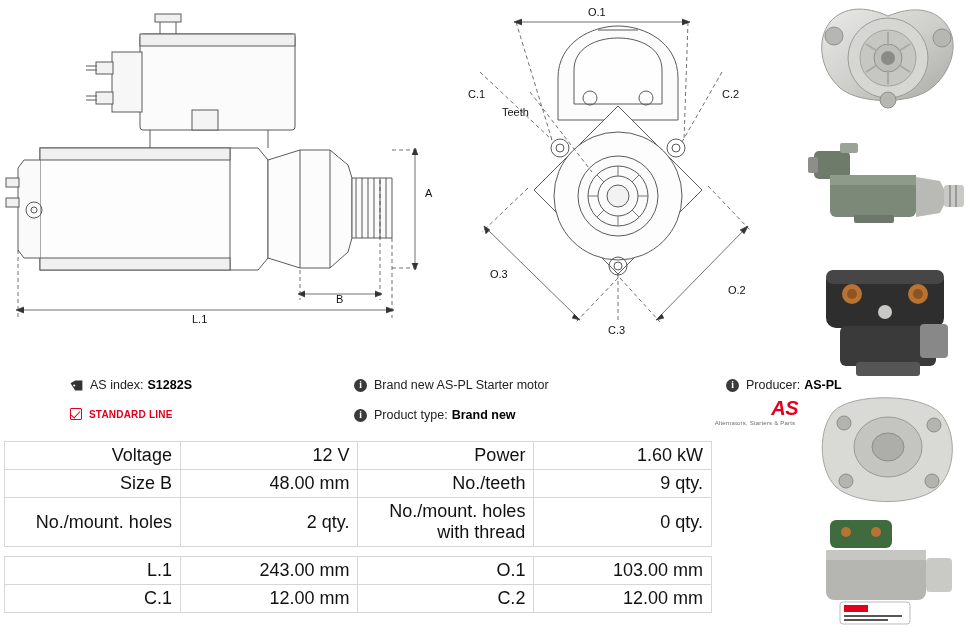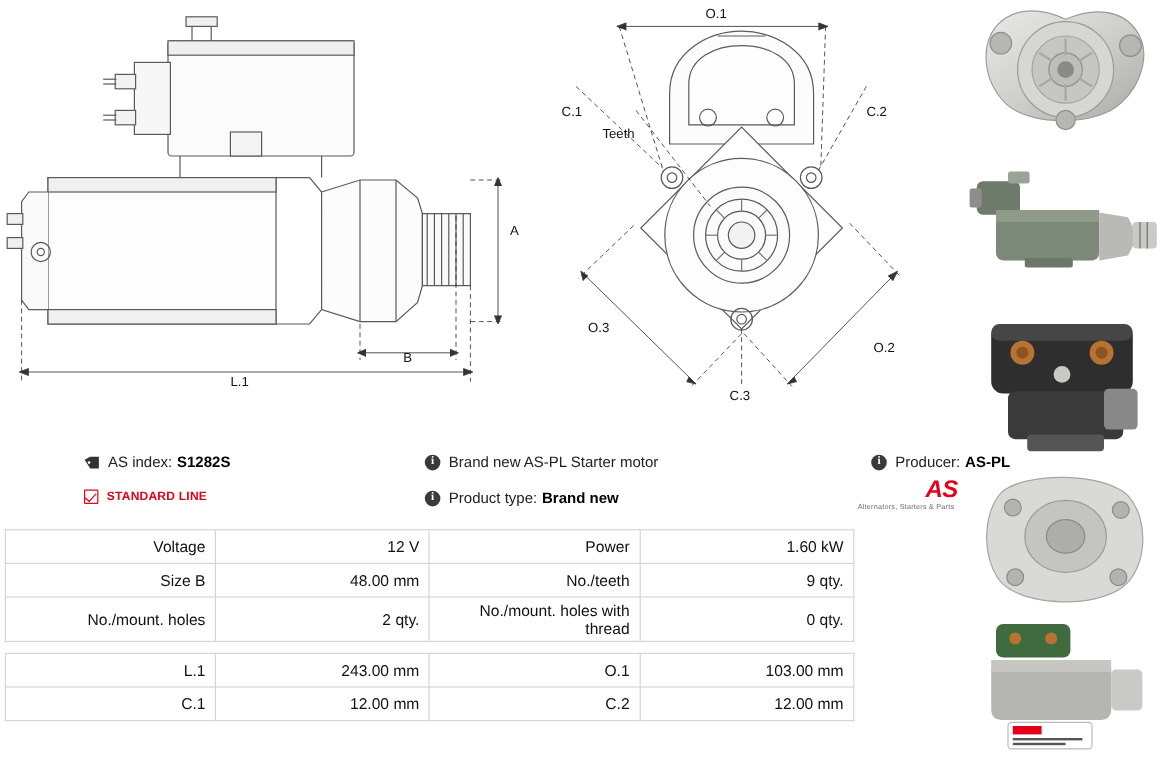--- a/index.html
+++ b/index.html
@@ -96,21 +96,21 @@
   .aspl-logo .sub {
     font-size: 6px; color: #6b6b6b; margin-top: 2px; letter-spacing: .2px;
   }
 
   
   .spec-table {
     position: absolute;
     left: 4px; top: 441px;
     width: 708px;
     border-collapse: collapse;
-    font-size: 13px;
+    font-size: 18px;
   }
   .spec-table td {
     border: 1px solid #d6d6d6;
     height: 28px;
     padding: 3px 8px;
     vertical-align: middle;
   }
   .spec-table td.lbl { width: 198px; text-align: right; color: #111; }
   .spec-table td.val { width: 198px; text-align: right; color: #111; padding-left: 48px; }
   .spec-table tr.gap td { border: none; height: 10px; padding: 0; }

